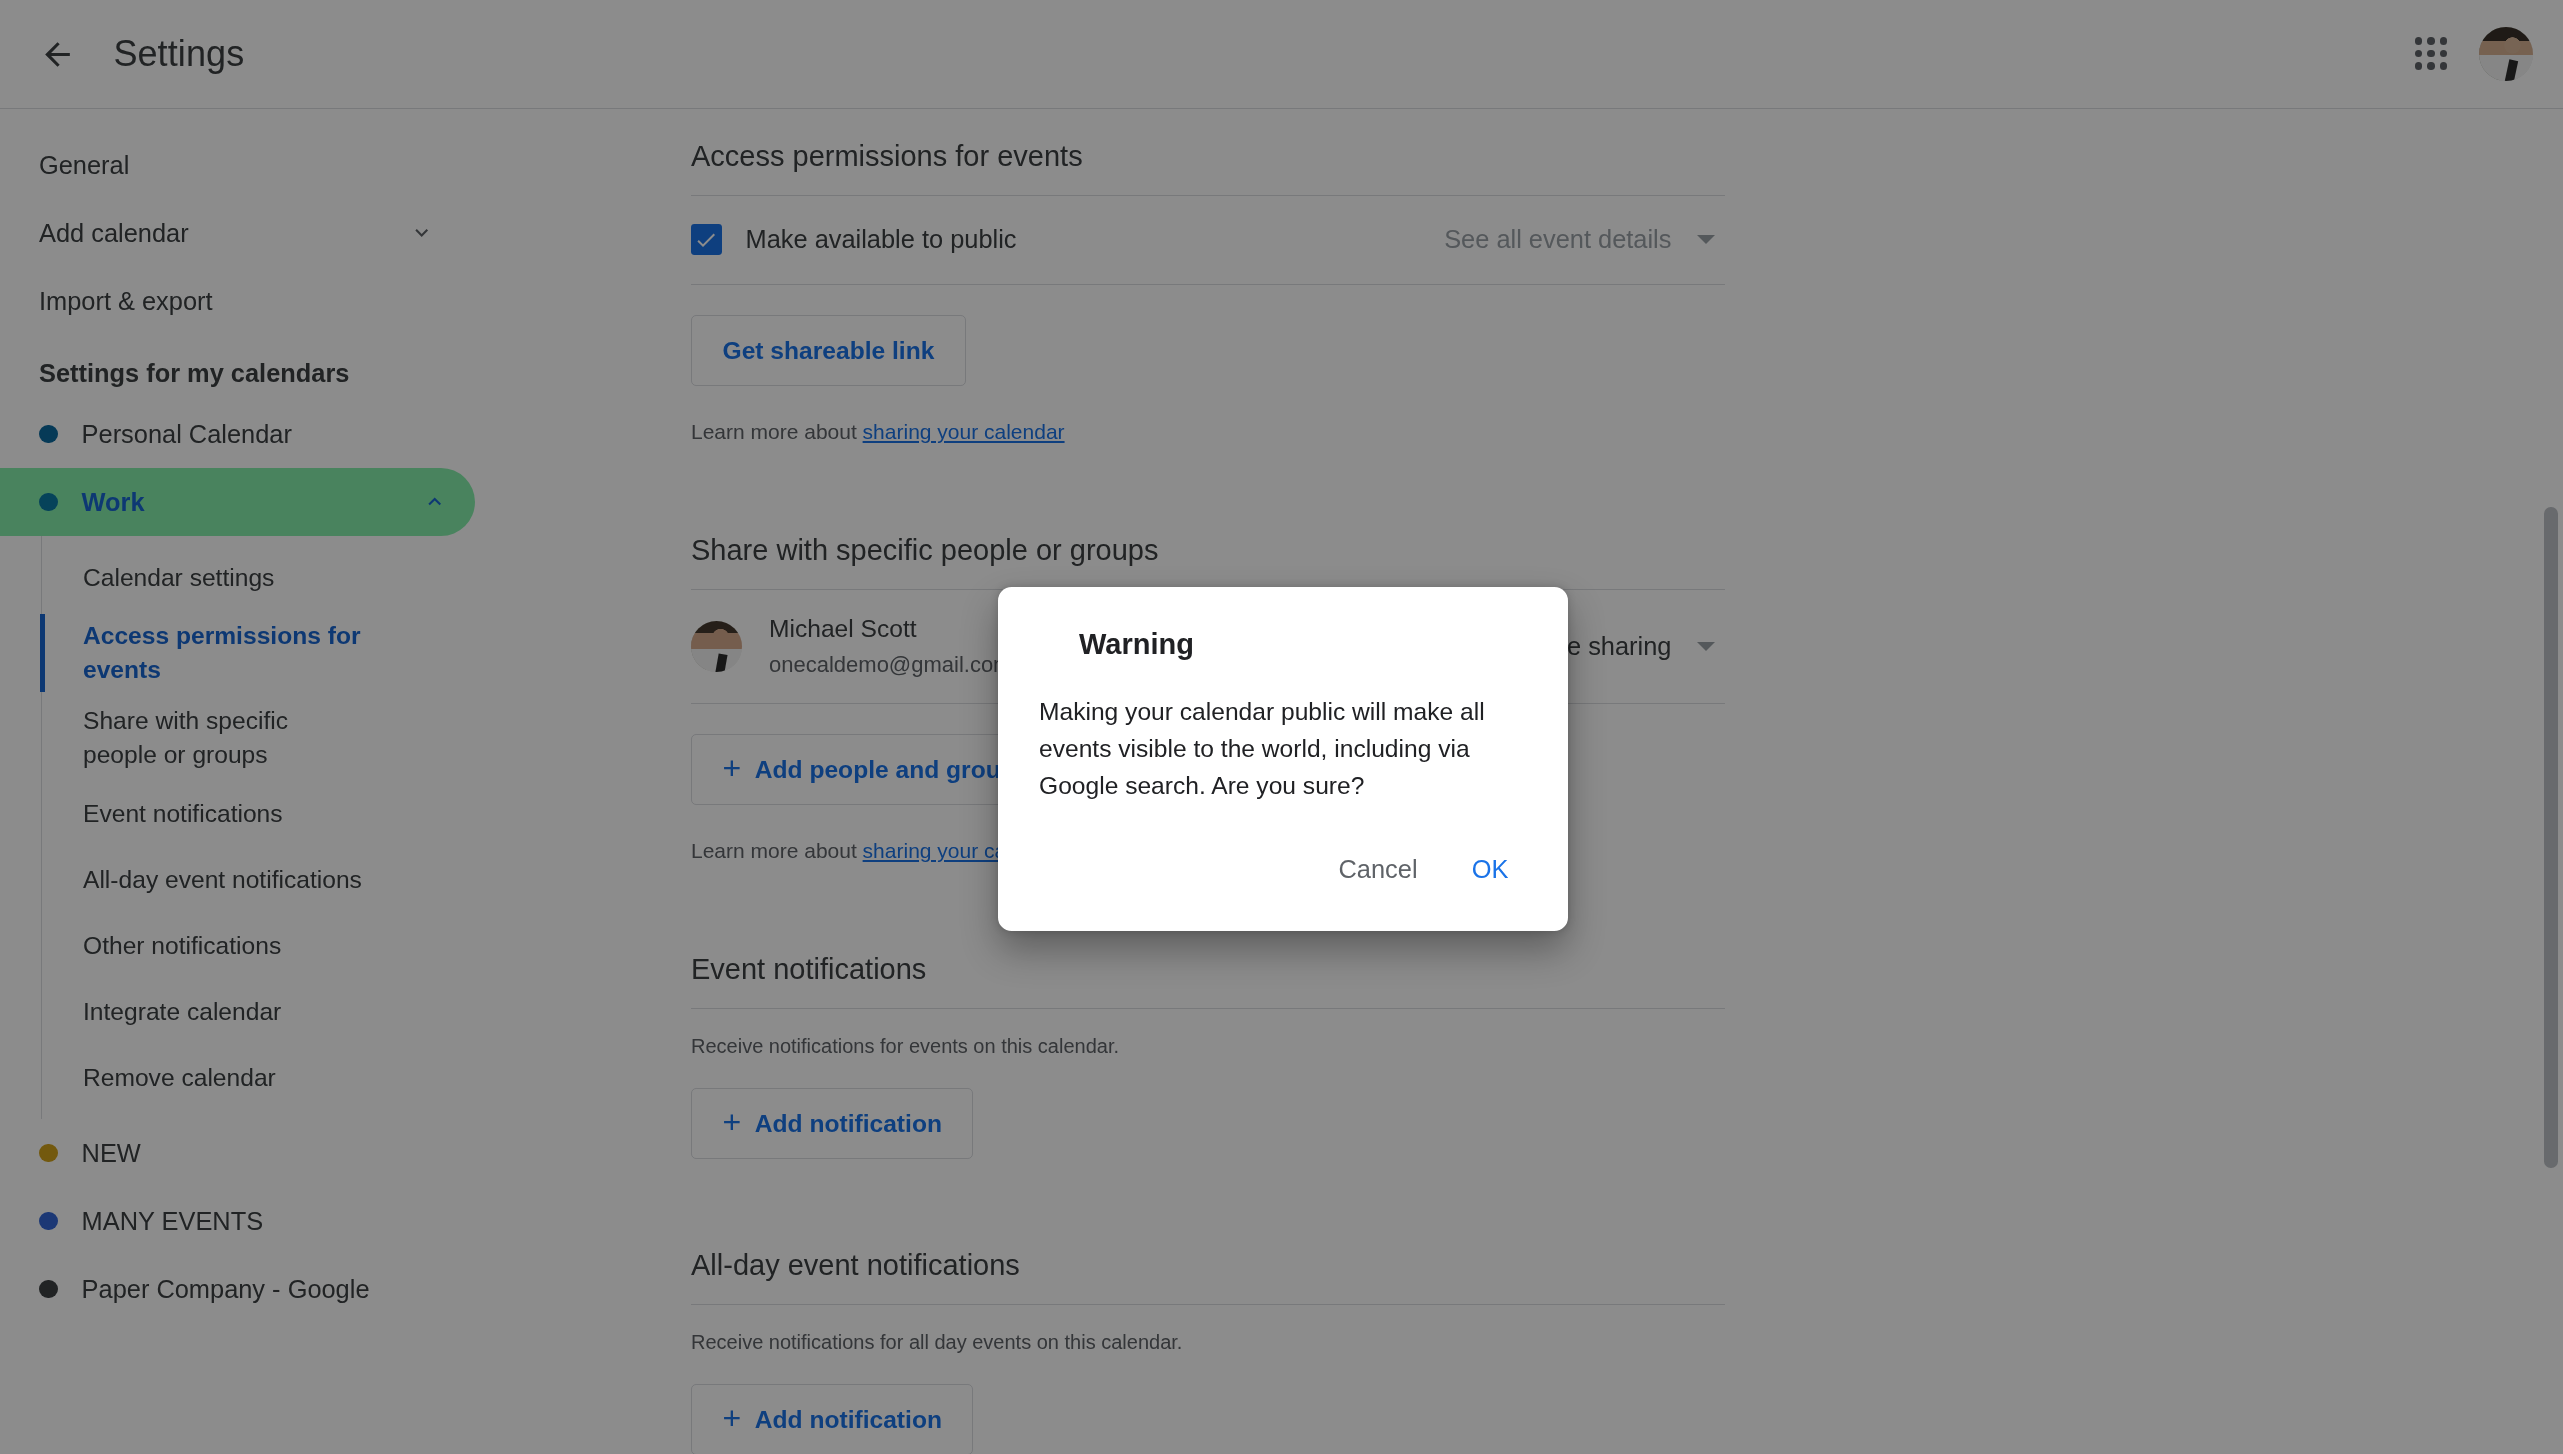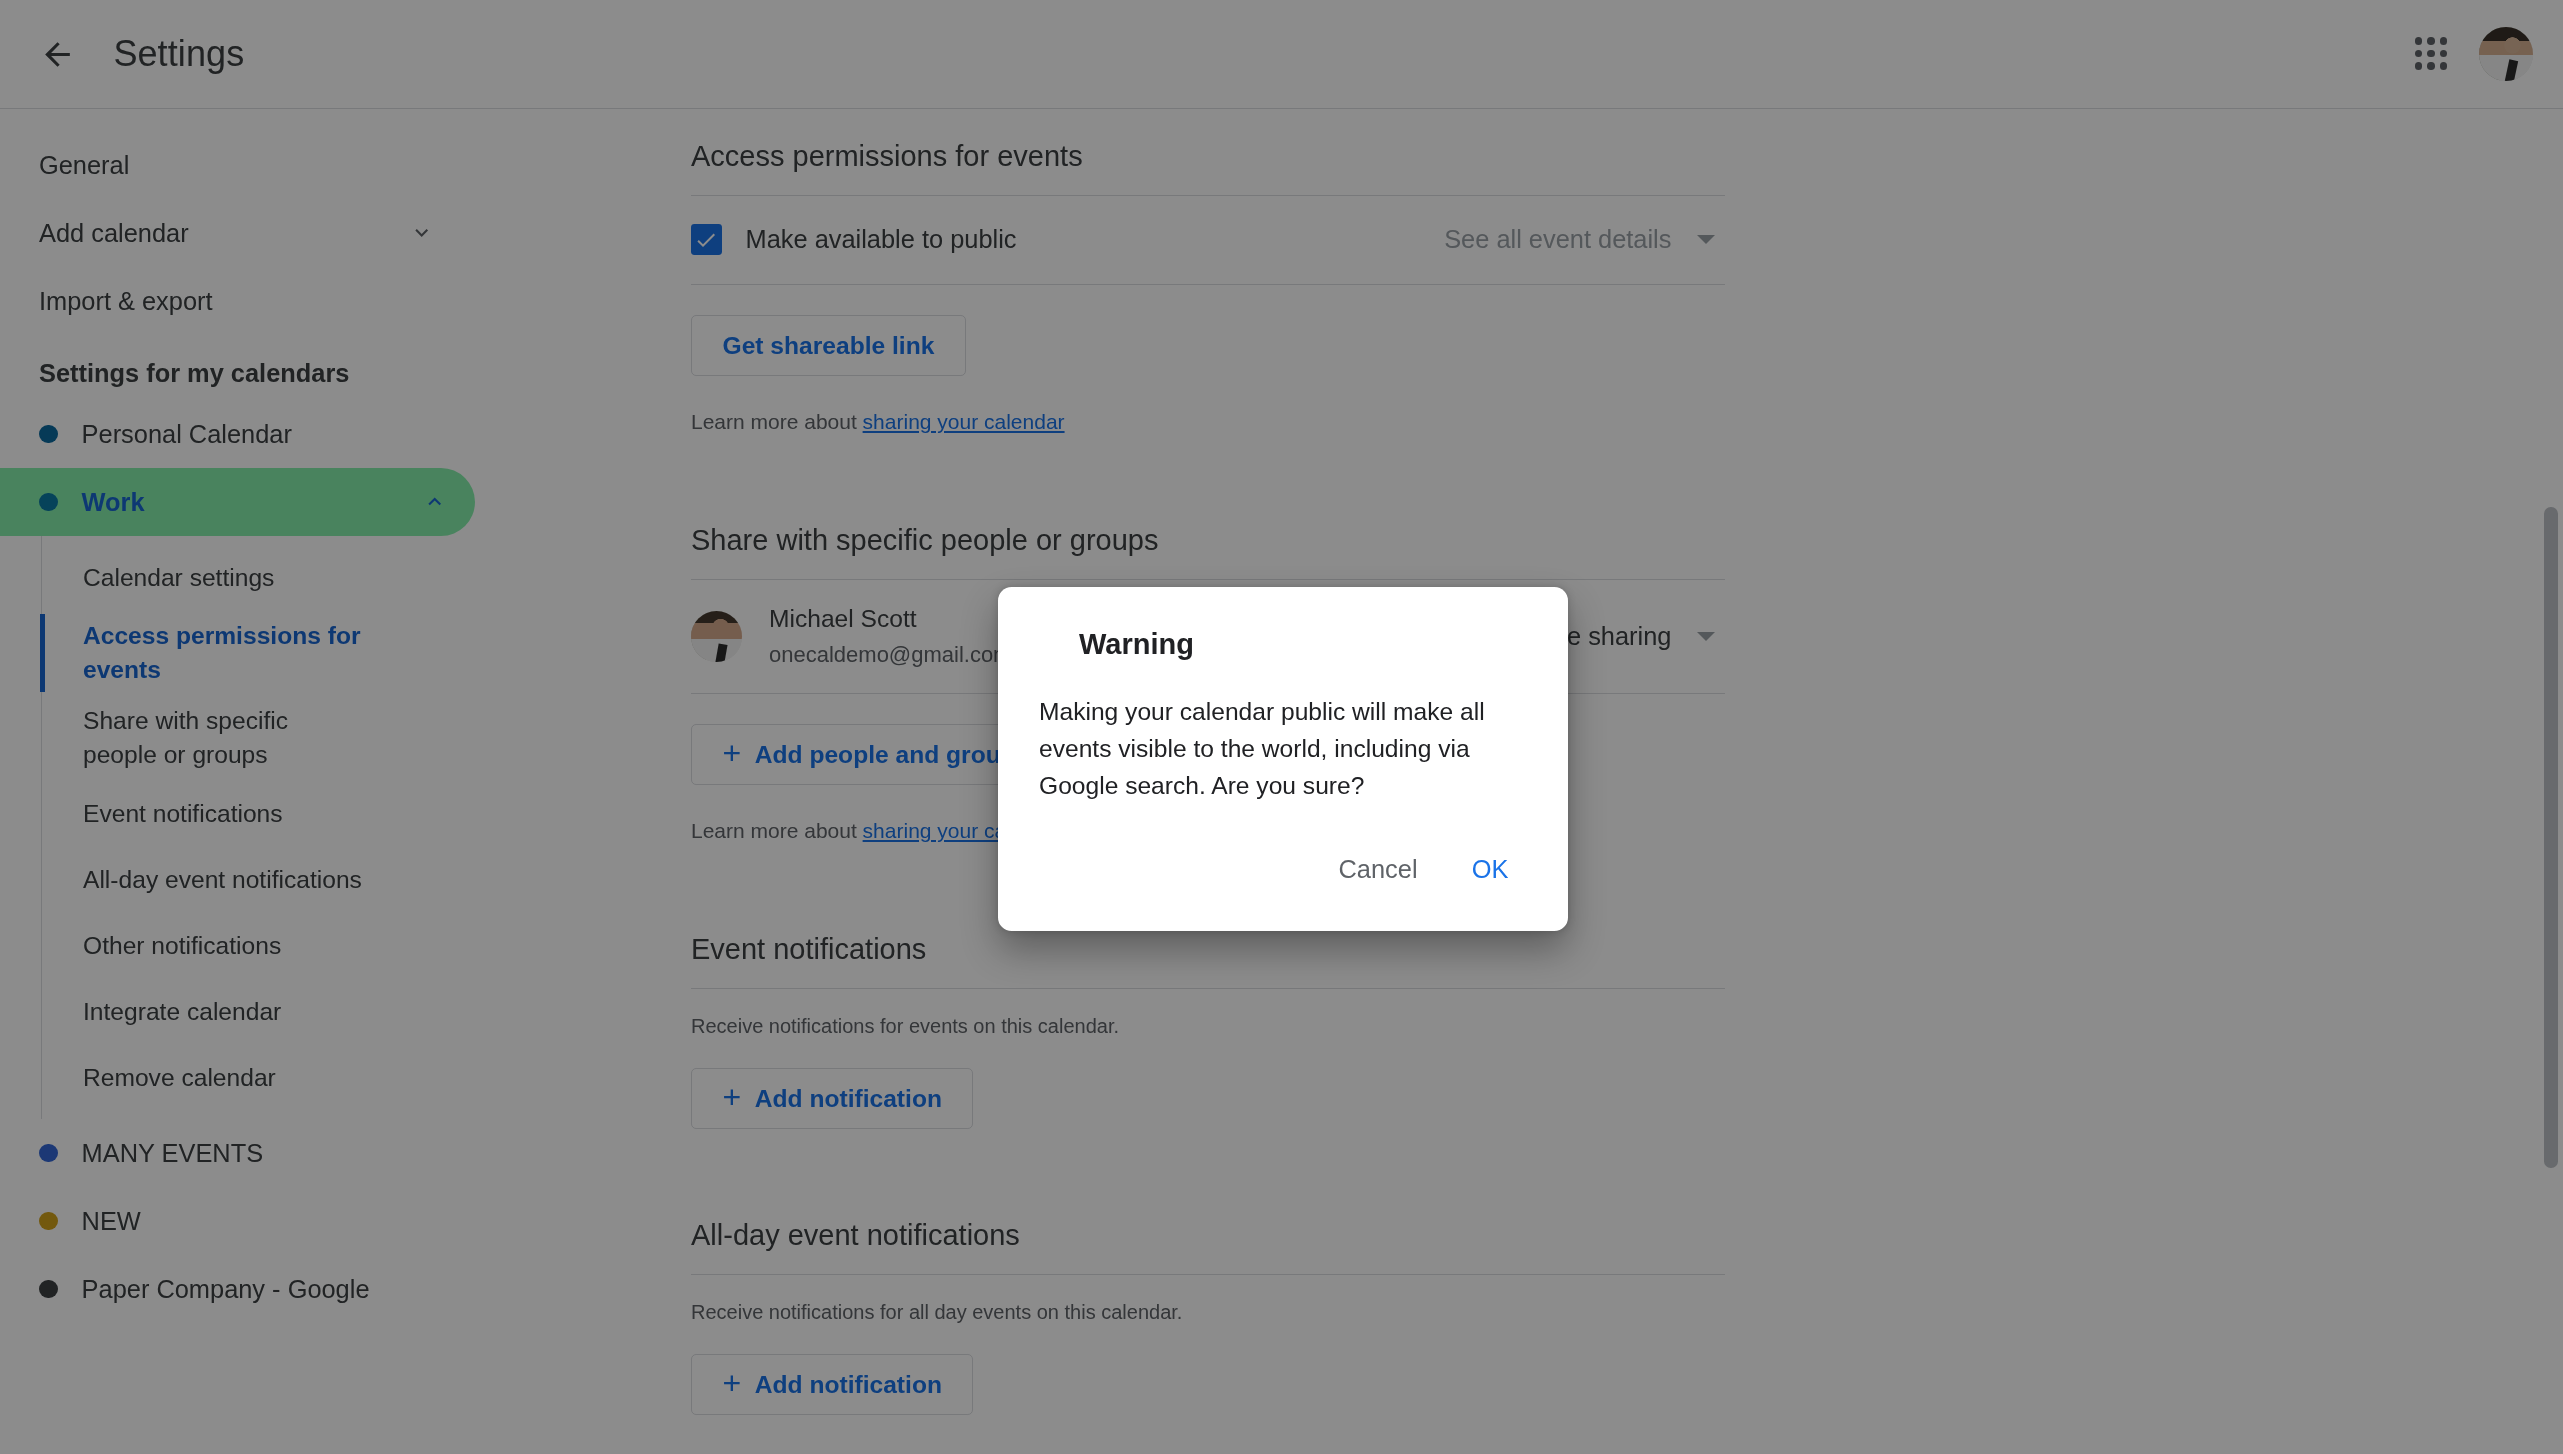--- a/index.html
+++ b/index.html
@@ -234,21 +234,21 @@
     width: 0; height: 0;
     border-left: 9.3px solid transparent;
     border-right: 9.3px solid transparent;
     border-top: 9.3px solid #9aa0a6;
   }
 
   .outline-btn {
     display: inline-flex;
     align-items: center;
     gap: 13.6px;
-    height: 61px;
+    height: 71px;
     padding: 0 30.5px;
     border: 0.8px solid #dadce0;
     border-radius: 5.1px;
     color: #1a73e8;
     font-size: 24.6px;
     font-weight: 600;
     background: #fff;
     cursor: pointer;
     margin-top: 30.5px;
   }
@@ -456,26 +456,26 @@
       </div>
       <div class="sub-item">
         <span>Integrate calendar</span>
       </div>
       <div class="sub-item">
         <span>Remove calendar</span>
       </div>
     </div>
 
     <div class="cal-row">
+      <span class="dot" style="background:#d2a21a"></span>
+      <span>NEW</span>
+    </div>
+    <div class="cal-row">
       <span class="dot" style="background:#3367d6"></span>
       <span>MANY EVENTS</span>
-    </div>
-    <div class="cal-row">
-      <span class="dot" style="background:#d2a21a"></span>
-      <span>NEW</span>
     </div>
     <div class="cal-row">
       <span class="dot" style="background:#3c4043"></span>
       <span>Paper Company - Google</span>
     </div>
   </div>
 
   <div class="content">
     <div class="content-inner">
 

